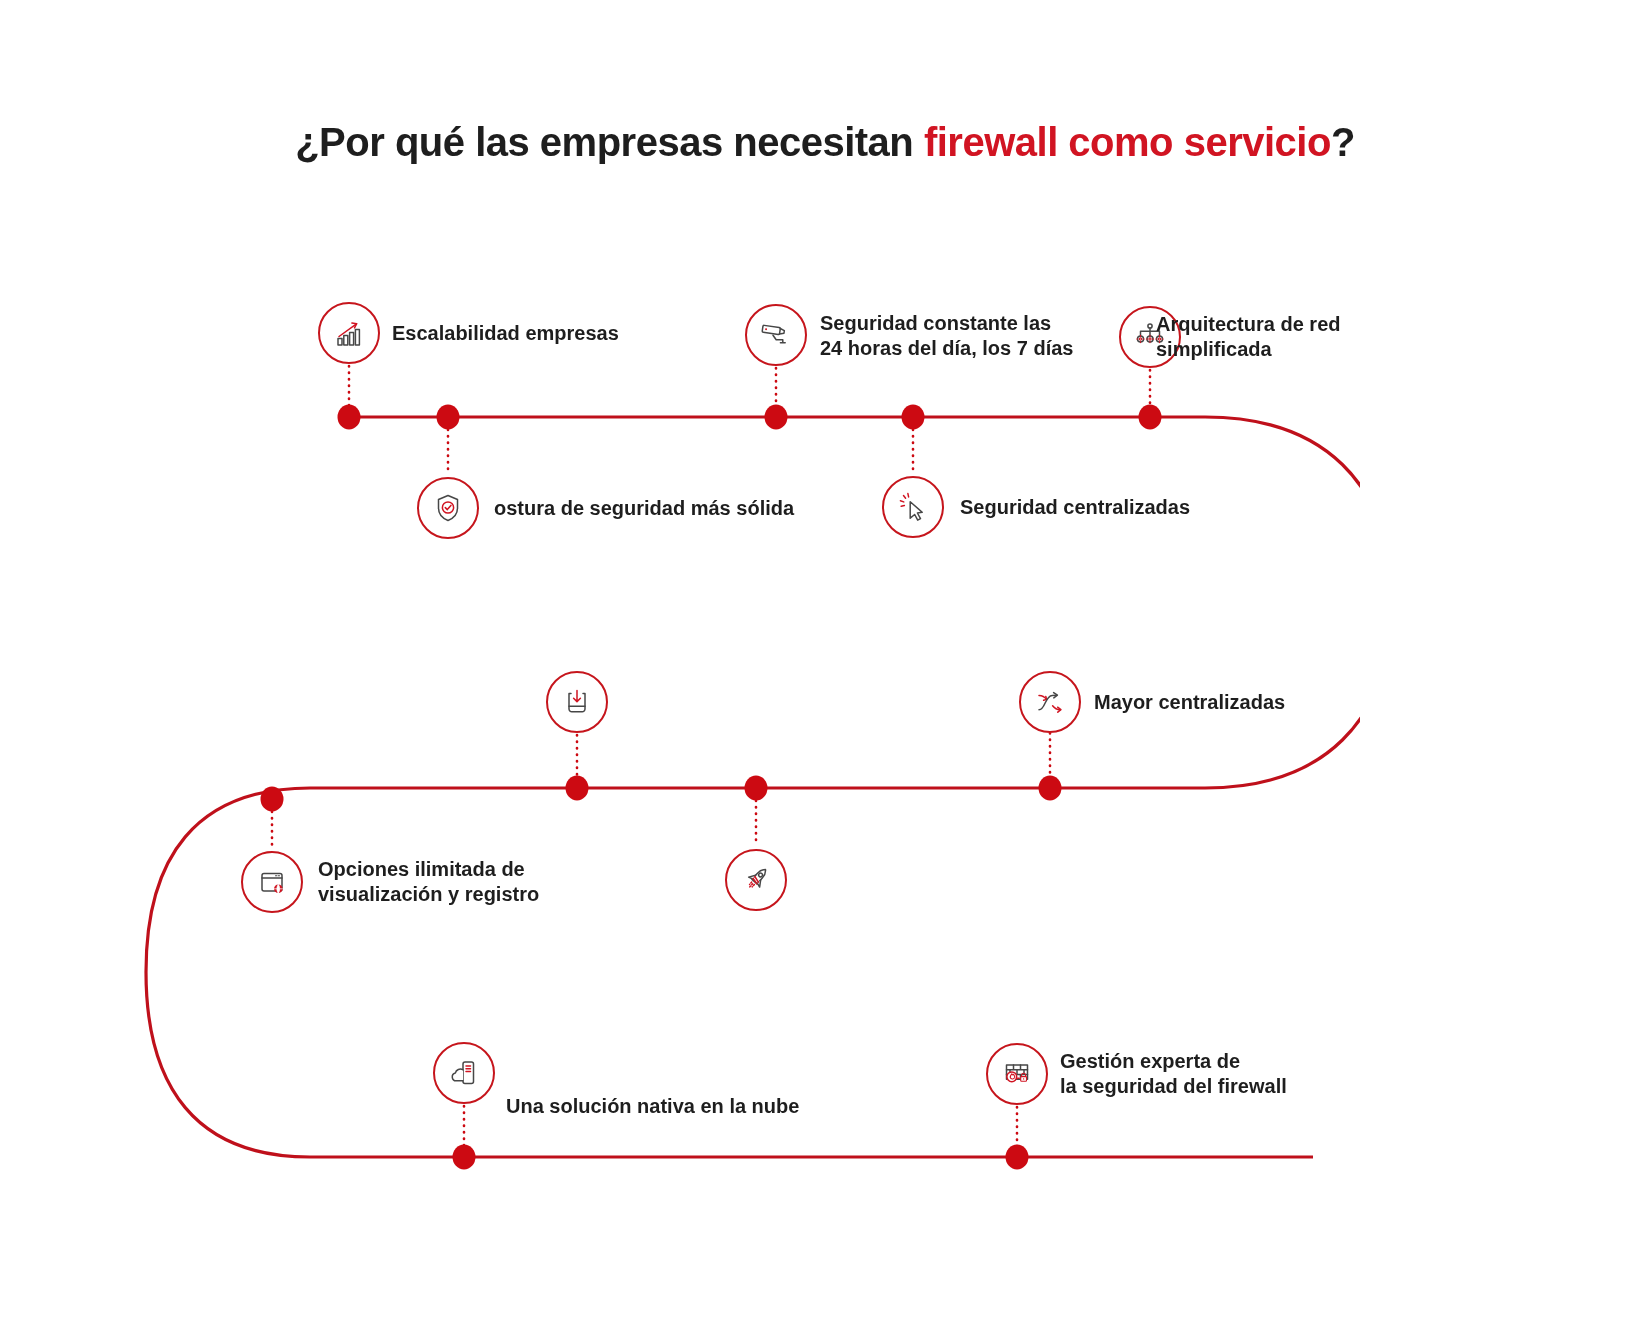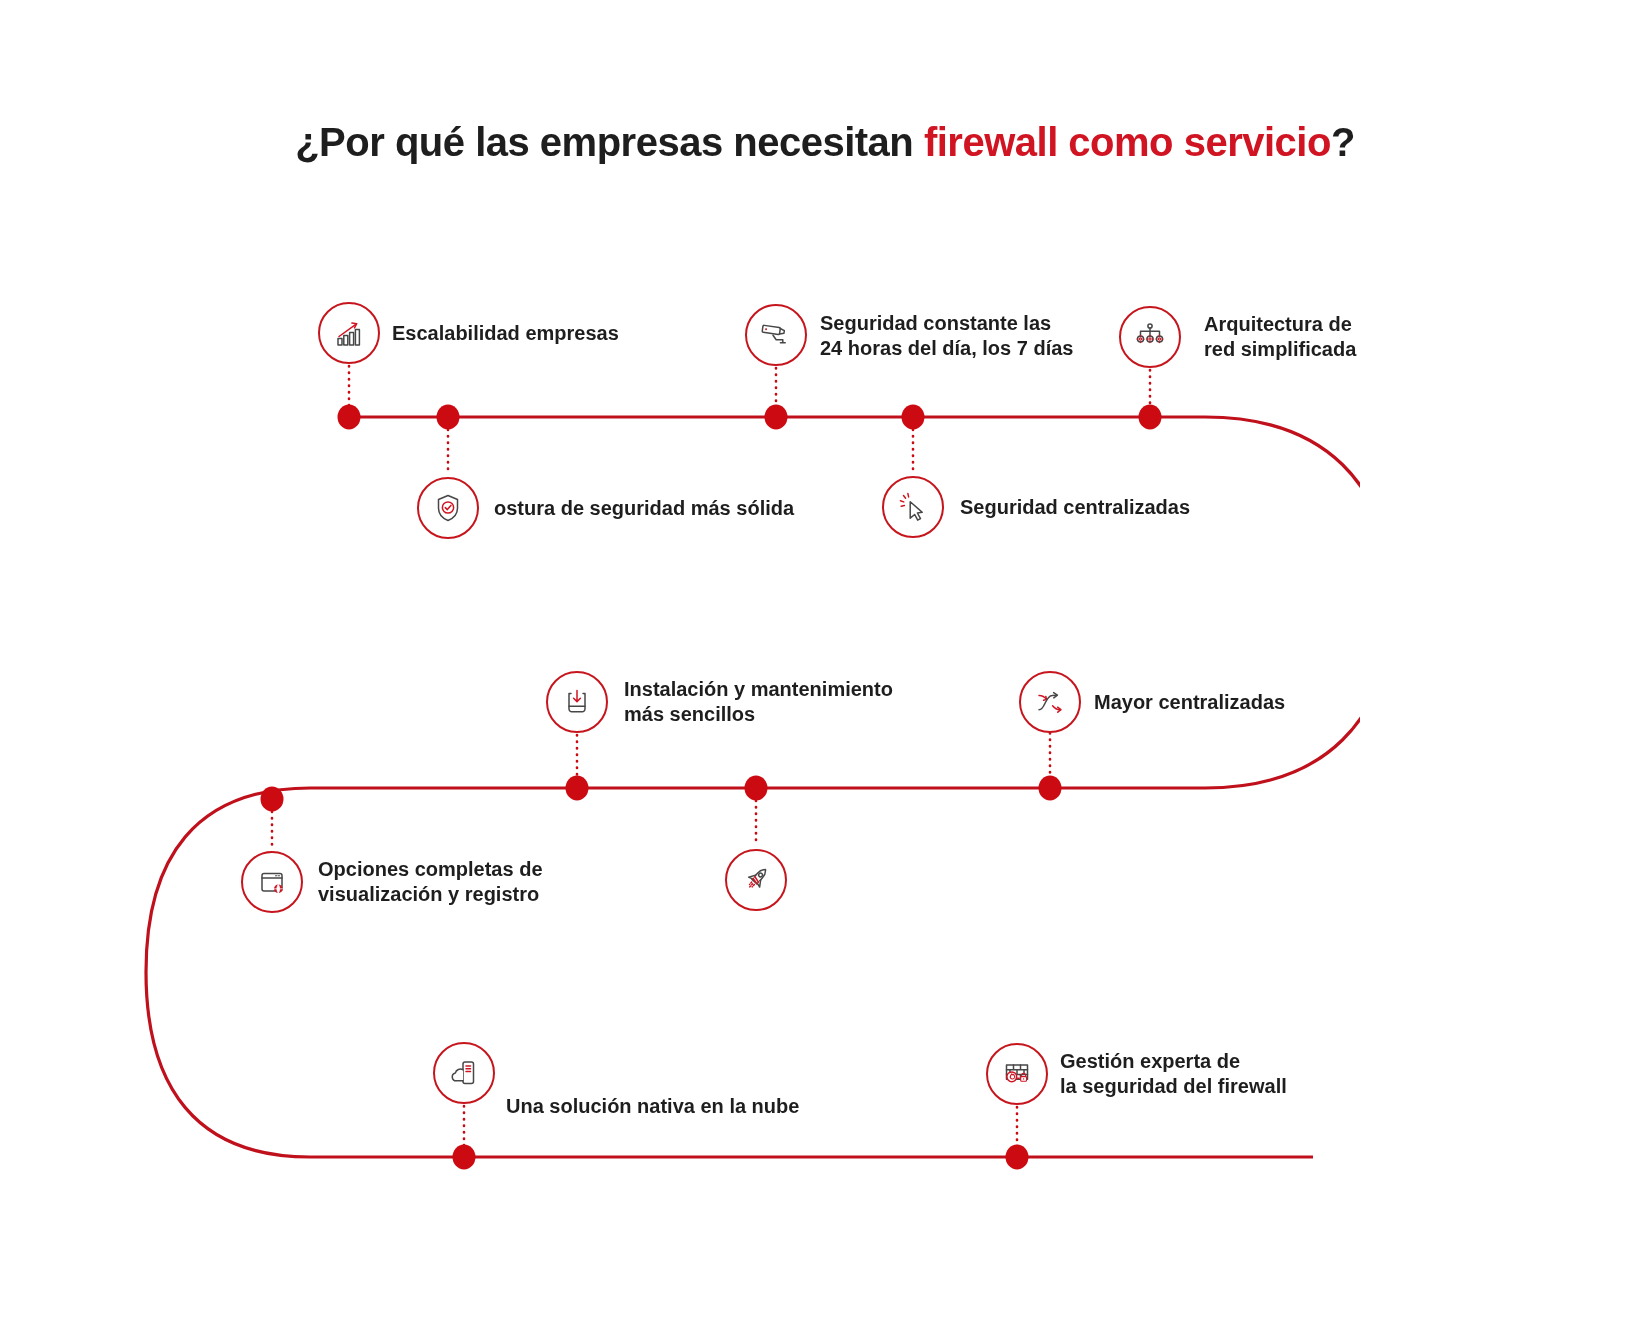--- a/index.html
+++ b/index.html
@@ -121,21 +121,21 @@
           <circle class="r thin" cx="18" cy="20" r="1.1"></circle>
         <path class="r thin" d="M18,16.4 v0.9 M18,22.7 v0.9 M14.4,20 h0.9 M20.7,20 h0.9"></path>
       </g>
       <g>
         <circle cx="27.5" cy="20" r="3"></circle>
           <circle class="r thin" cx="27.5" cy="20" r="1.1"></circle>
         <path class="r thin" d="M27.5,16.4 v0.9 M27.5,22.7 v0.9 M23.9,20 h0.9 M30.2,20 h0.9"></path>
       </g>
     </svg>
   </div>
-  <div class="label" style="left:1204px;top:337px">Arquitectura de red simplificada</div>
+  <div class="label" style="left:1156px;top:337px">Arquitectura de red simplificada</div>
 
   <div class="node" style="left:448px;top:508px">
     <svg class="ic" width="36" height="36" viewBox="0 0 36 36">
       <path class="w" d="M18,5.5 L27.5,9.5 V18 C27.5,24.5 23,28.5 18,30.5 C13,28.5 8.5,24.5 8.5,18 V9.5 Z"></path>
       <circle class="r" cx="18" cy="17.5" r="5.6"></circle>
       <path class="r" d="M15.3,17.6 L17.3,19.6 L20.9,15.4"></path>
     </svg>
   </div>
   <div class="label" style="left:494px;top:508px">ostura de seguridad más sólida</div>
 
@@ -147,22 +147,20 @@
   </div>
   <div class="label" style="left:960px;top:507px">Seguridad centralizadas</div>
 
   <div class="node" style="left:577px;top:702px">
     <svg class="ic" width="36" height="36" viewBox="0 0 36 36">
       <path d="M12,9.5 H10 V25 A2.8,2.8 0 0 0 12.8,27.8 H23.2 A2.8,2.8 0 0 0 26,25 V9.5 H24"></path>
       <path d="M10,22.3 H26"></path>
       <path class="r" d="M18,6.5 V17.5 M14.6,14.2 L18,17.6 L21.4,14.2"></path>
     </svg>
   </div>
-  <div class="label" style="left:624px;top:702px">Instalación y mantenimiento
-más sencillos</div>
 
   <div class="node" style="left:1050px;top:702px">
     <svg class="ic" width="36" height="36" viewBox="0 0 36 36">
       <path class="r" d="M7,11.4 C10.8,11.3 12.6,12.8 14.6,15.4"></path>
       <path class="r" d="M11.6,16.2 L14.6,15.4 L13.8,12.4"></path>
       <path class="r" d="M20.6,21.8 C22.6,24.4 24.6,25.8 28.4,25.7"></path>
       <path class="r" d="M25.6,23.2 L28.9,25.7 L25.8,28.2"></path>
       <path d="M7,25.8 C13.5,25.8 12.8,11.8 20.2,11.4 L24.6,11.2"></path>
       <path d="M21.6,8.6 L25.4,11.2 L21.8,13.9"></path>
     </svg>
@@ -171,21 +169,21 @@
 
   <div class="node" style="left:272px;top:882px">
     <svg class="ic" width="36" height="36" viewBox="0 0 36 36">
       <rect class="w" x="8" y="9.5" width="20" height="17.5" rx="2"></rect>
       <path d="M8,14 H28"></path>
       <path class="thin" d="M21.5,11.8 h1.3 M24.2,11.8 h1.3"></path>
       <circle class="f" cx="24.3" cy="24.8" r="4.3"></circle>
       <path class="wg" fill="none" d="M20.2,24.8 H28.4 M24.3,20.7 V28.9 M24.3,20.7 C22.4,22.1 22.4,27.5 24.3,28.9 M24.3,20.7 C26.2,22.1 26.2,27.5 24.3,28.9"></path>
     </svg>
   </div>
-  <div class="label" style="left:318px;top:882px">Opciones completas de
+  <div class="label" style="left:318px;top:882px">Opciones ilimitada de
 visualización y registro</div>
 
   <div class="node" style="left:756px;top:880px">
     <svg class="ic" width="36" height="36" viewBox="0 0 36 36">
       <g transform="rotate(42 18 18)">
         <path class="w" d="M18,3.8 C20.6,6.2 21.4,9 21.4,12.4 V20.2 H14.6 V12.4 C14.6,9 15.4,6.2 18,3.8 Z"></path>
         <path class="w" d="M14.6,14.8 L10.6,20.8 L14.6,19.6 M21.4,14.8 L25.4,20.8 L21.4,19.6"></path>
         <circle cx="18" cy="11.2" r="1.9"></circle>
         <path class="r" d="M14.8,16.2 L21.2,18 M14.8,18.8 L21.2,20.2"></path>
         <path class="r" stroke-dasharray="1.3 1.7" d="M16.2,22.4 V25.6 M18,23 V27.2 M19.8,22.4 V25.6"></path>

